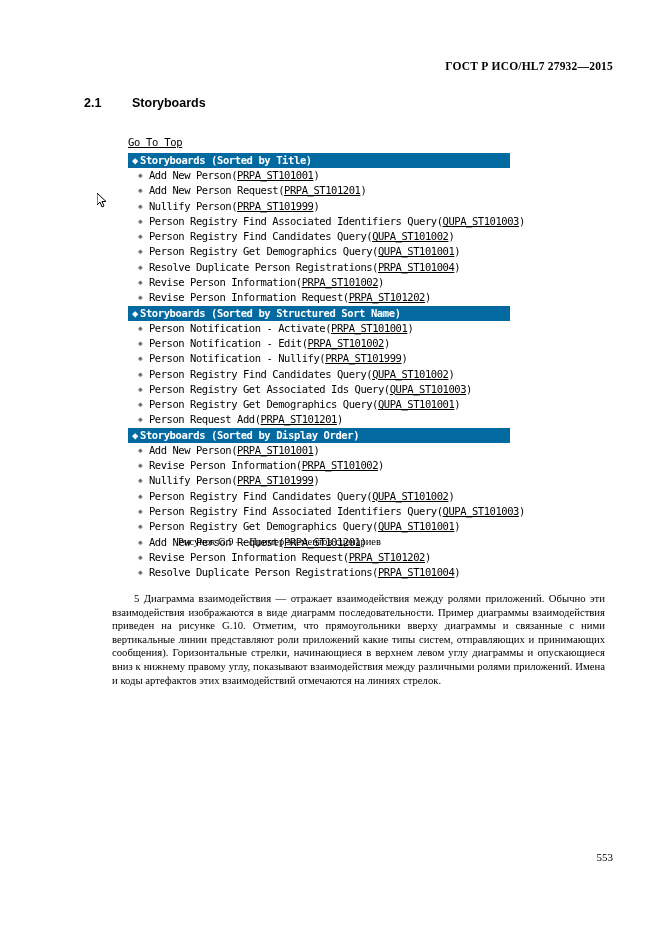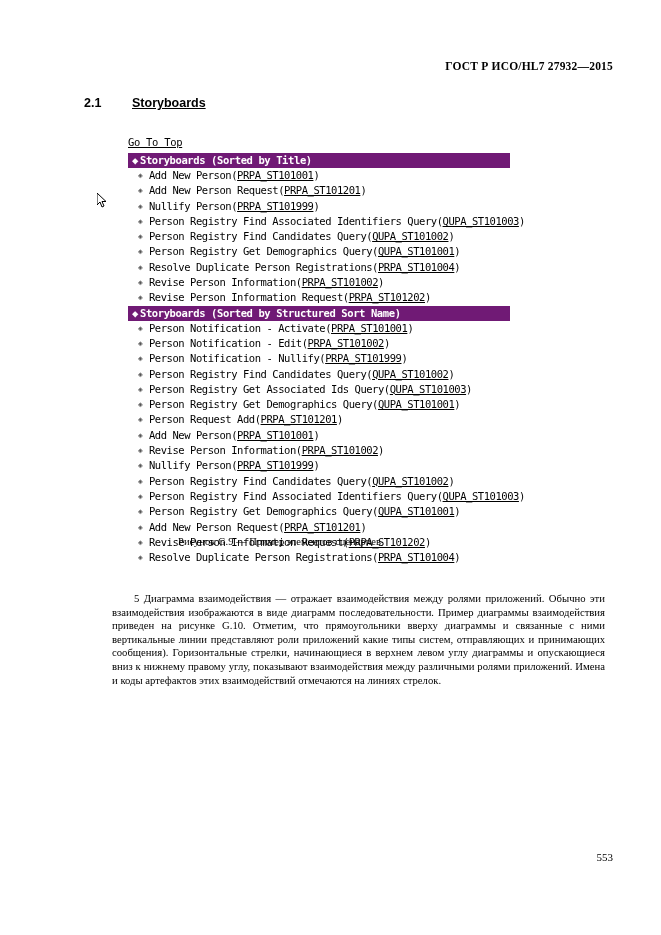--- a/index.html
+++ b/index.html
@@ -30,21 +30,20 @@
     font-weight: bold;
     letter-spacing: 0.2px;
   }
   .section-title {
     position: absolute;
     top: 96px;
     left: 84px;
     font-family: "Liberation Sans", sans-serif;
     font-size: 12.5px;
     font-weight: bold;
-    text-decoration: underline;
   }
   .section-num {
     display: inline-block;
     width: 48px;
   }
   .figure-block {
     position: absolute;
     top: 131px;
     left: 128px;
     width: 450px;
@@ -52,21 +51,21 @@
   }
   .goto-top {
     font-family: "DejaVu Sans Mono", monospace;
     font-size: 10.5px;
     text-decoration: underline;
     letter-spacing: -0.3px;
     margin-bottom: 5px;
     display: inline-block;
   }
   .group-bar {
-    background: #701a75;
+    background: #0369a1;
     color: #ffffff;
     font-family: "DejaVu Sans Mono", monospace;
     font-size: 10.5px;
     font-weight: bold;
     padding: 1px 2px 1px 4px;
     letter-spacing: -0.4px;
     width: 382px;
     box-sizing: border-box;
     line-height: 13px;
   }
@@ -164,20 +163,21 @@
           <div class="group-bar"><span class="bullet">◆</span><span>Storyboards (Sorted by Structured Sort Name)</span></div>
           <div class="item"><span class="diamond">◈</span><span>Person Notification - Activate(</span><span class="code">PRPA_ST101001</span><span>)</span></div>
           <div class="item"><span class="diamond">◈</span><span>Person Notification - Edit(</span><span class="code">PRPA_ST101002</span><span>)</span></div>
           <div class="item"><span class="diamond">◈</span><span>Person Notification - Nullify(</span><span class="code">PRPA_ST101999</span><span>)</span></div>
           <div class="item"><span class="diamond">◈</span><span>Person Registry Find Candidates Query(</span><span class="code">QUPA_ST101002</span><span>)</span></div>
           <div class="item"><span class="diamond">◈</span><span>Person Registry Get Associated Ids Query(</span><span class="code">QUPA_ST101003</span><span>)</span></div>
           <div class="item"><span class="diamond">◈</span><span>Person Registry Get Demographics Query(</span><span class="code">QUPA_ST101001</span><span>)</span></div>
           <div class="item"><span class="diamond">◈</span><span>Person Request Add(</span><span class="code">PRPA_ST101201</span><span>)</span></div>
         </div>
         <div class="list-group">
+          <div class="group-bar"><span class="bullet">◆</span><span>Storyboards (Sorted by Display Order)</span></div>
           <div class="item"><span class="diamond">◈</span><span>Add New Person(</span><span class="code">PRPA_ST101001</span><span>)</span></div>
           <div class="item"><span class="diamond">◈</span><span>Revise Person Information(</span><span class="code">PRPA_ST101002</span><span>)</span></div>
           <div class="item"><span class="diamond">◈</span><span>Nullify Person(</span><span class="code">PRPA_ST101999</span><span>)</span></div>
           <div class="item"><span class="diamond">◈</span><span>Person Registry Find Candidates Query(</span><span class="code">QUPA_ST101002</span><span>)</span></div>
           <div class="item"><span class="diamond">◈</span><span>Person Registry Find Associated Identifiers Query(</span><span class="code">QUPA_ST101003</span><span>)</span></div>
           <div class="item"><span class="diamond">◈</span><span>Person Registry Get Demographics Query(</span><span class="code">QUPA_ST101001</span><span>)</span></div>
           <div class="item"><span class="diamond">◈</span><span>Add New Person Request(</span><span class="code">PRPA_ST101201</span><span>)</span></div>
           <div class="item"><span class="diamond">◈</span><span>Revise Person Information Request(</span><span class="code">PRPA_ST101202</span><span>)</span></div>
           <div class="item"><span class="diamond">◈</span><span>Resolve Duplicate Person Registrations(</span><span class="code">PRPA_ST101004</span><span>)</span></div>
         </div>

